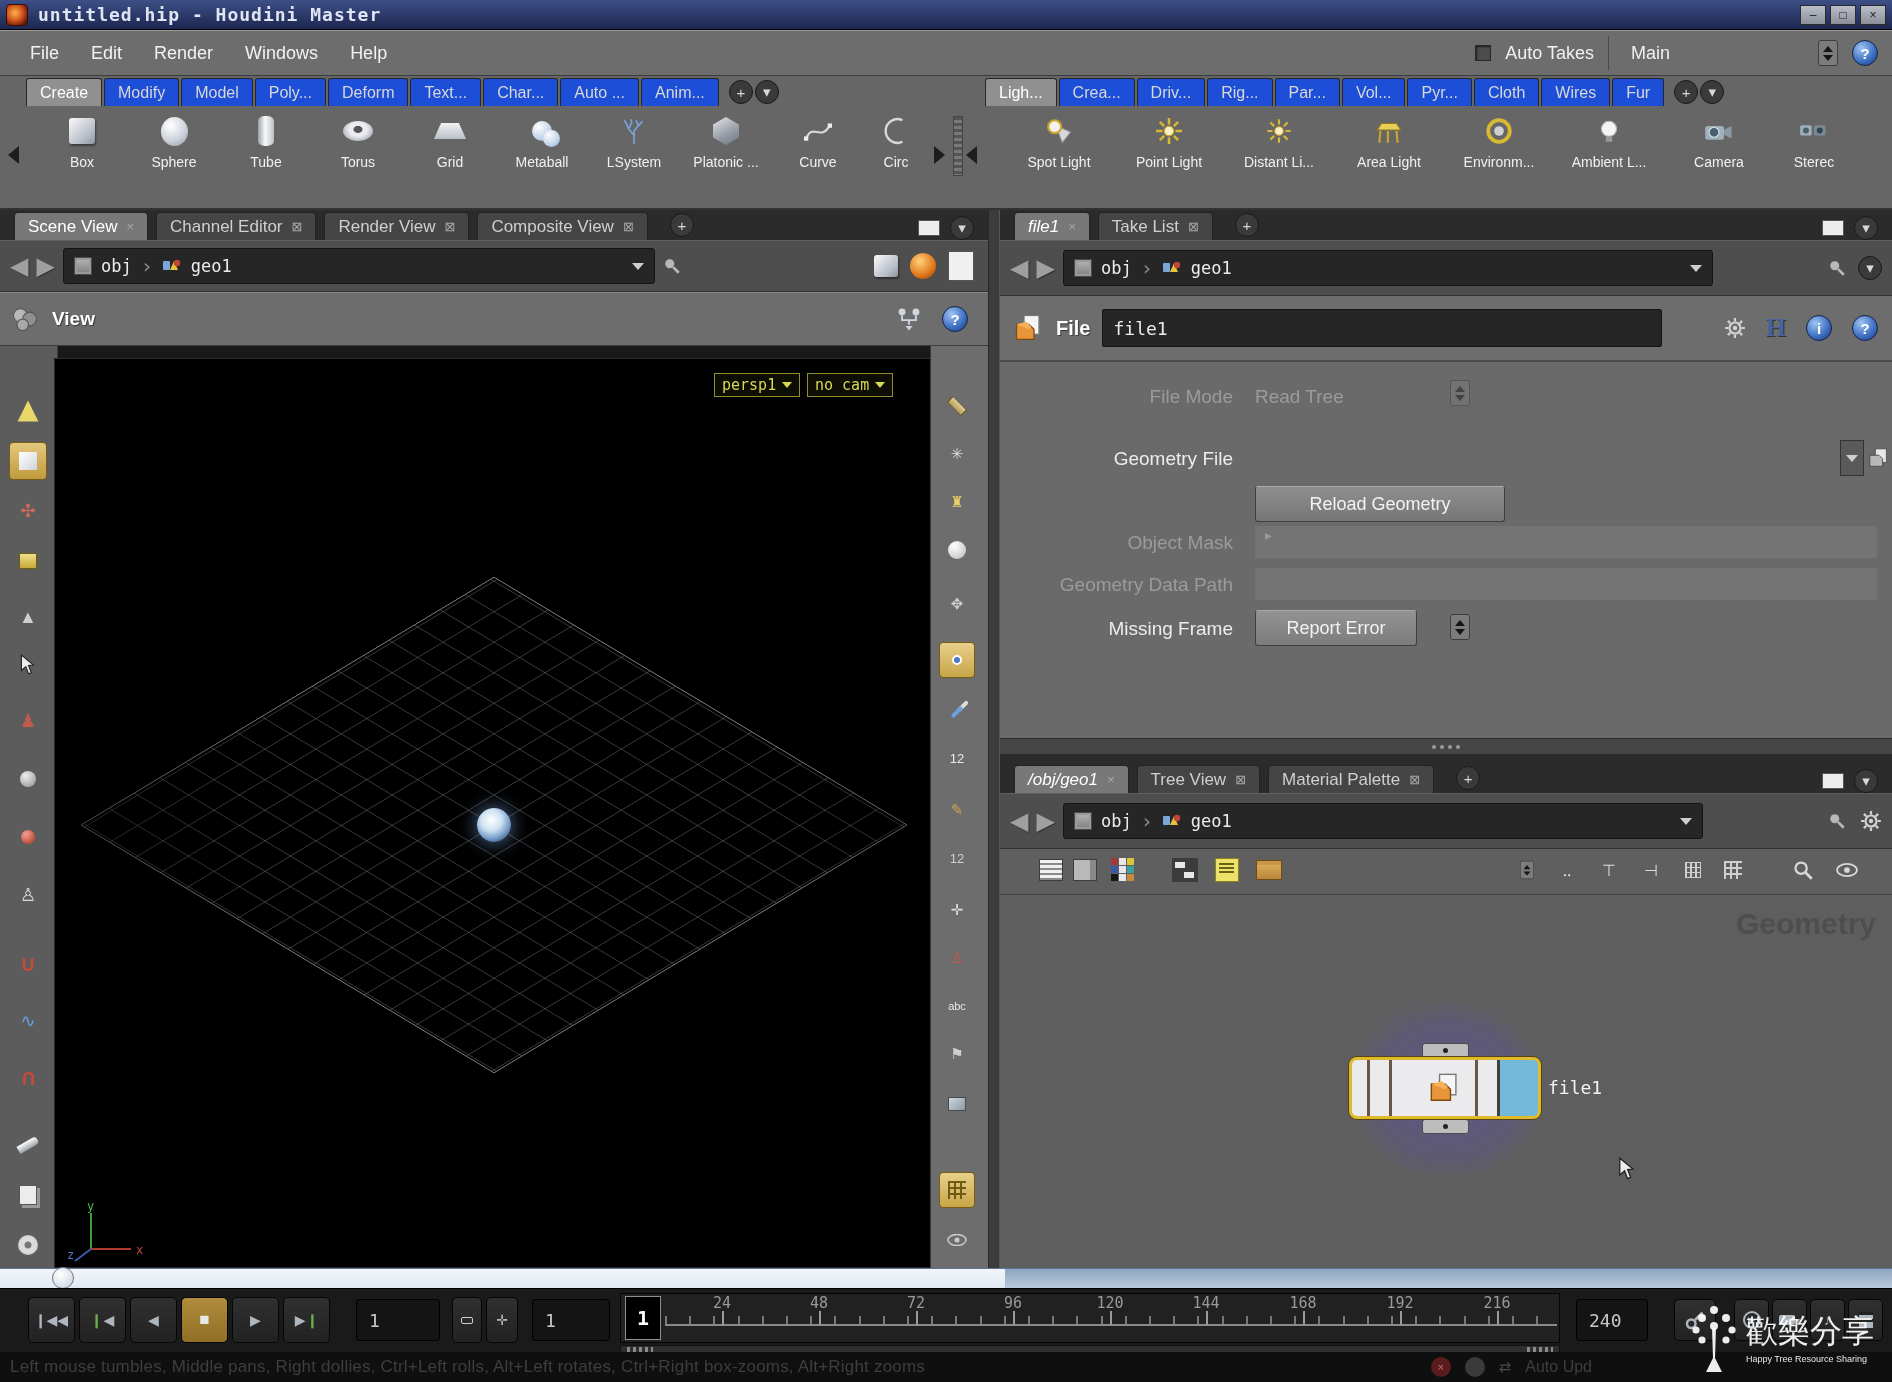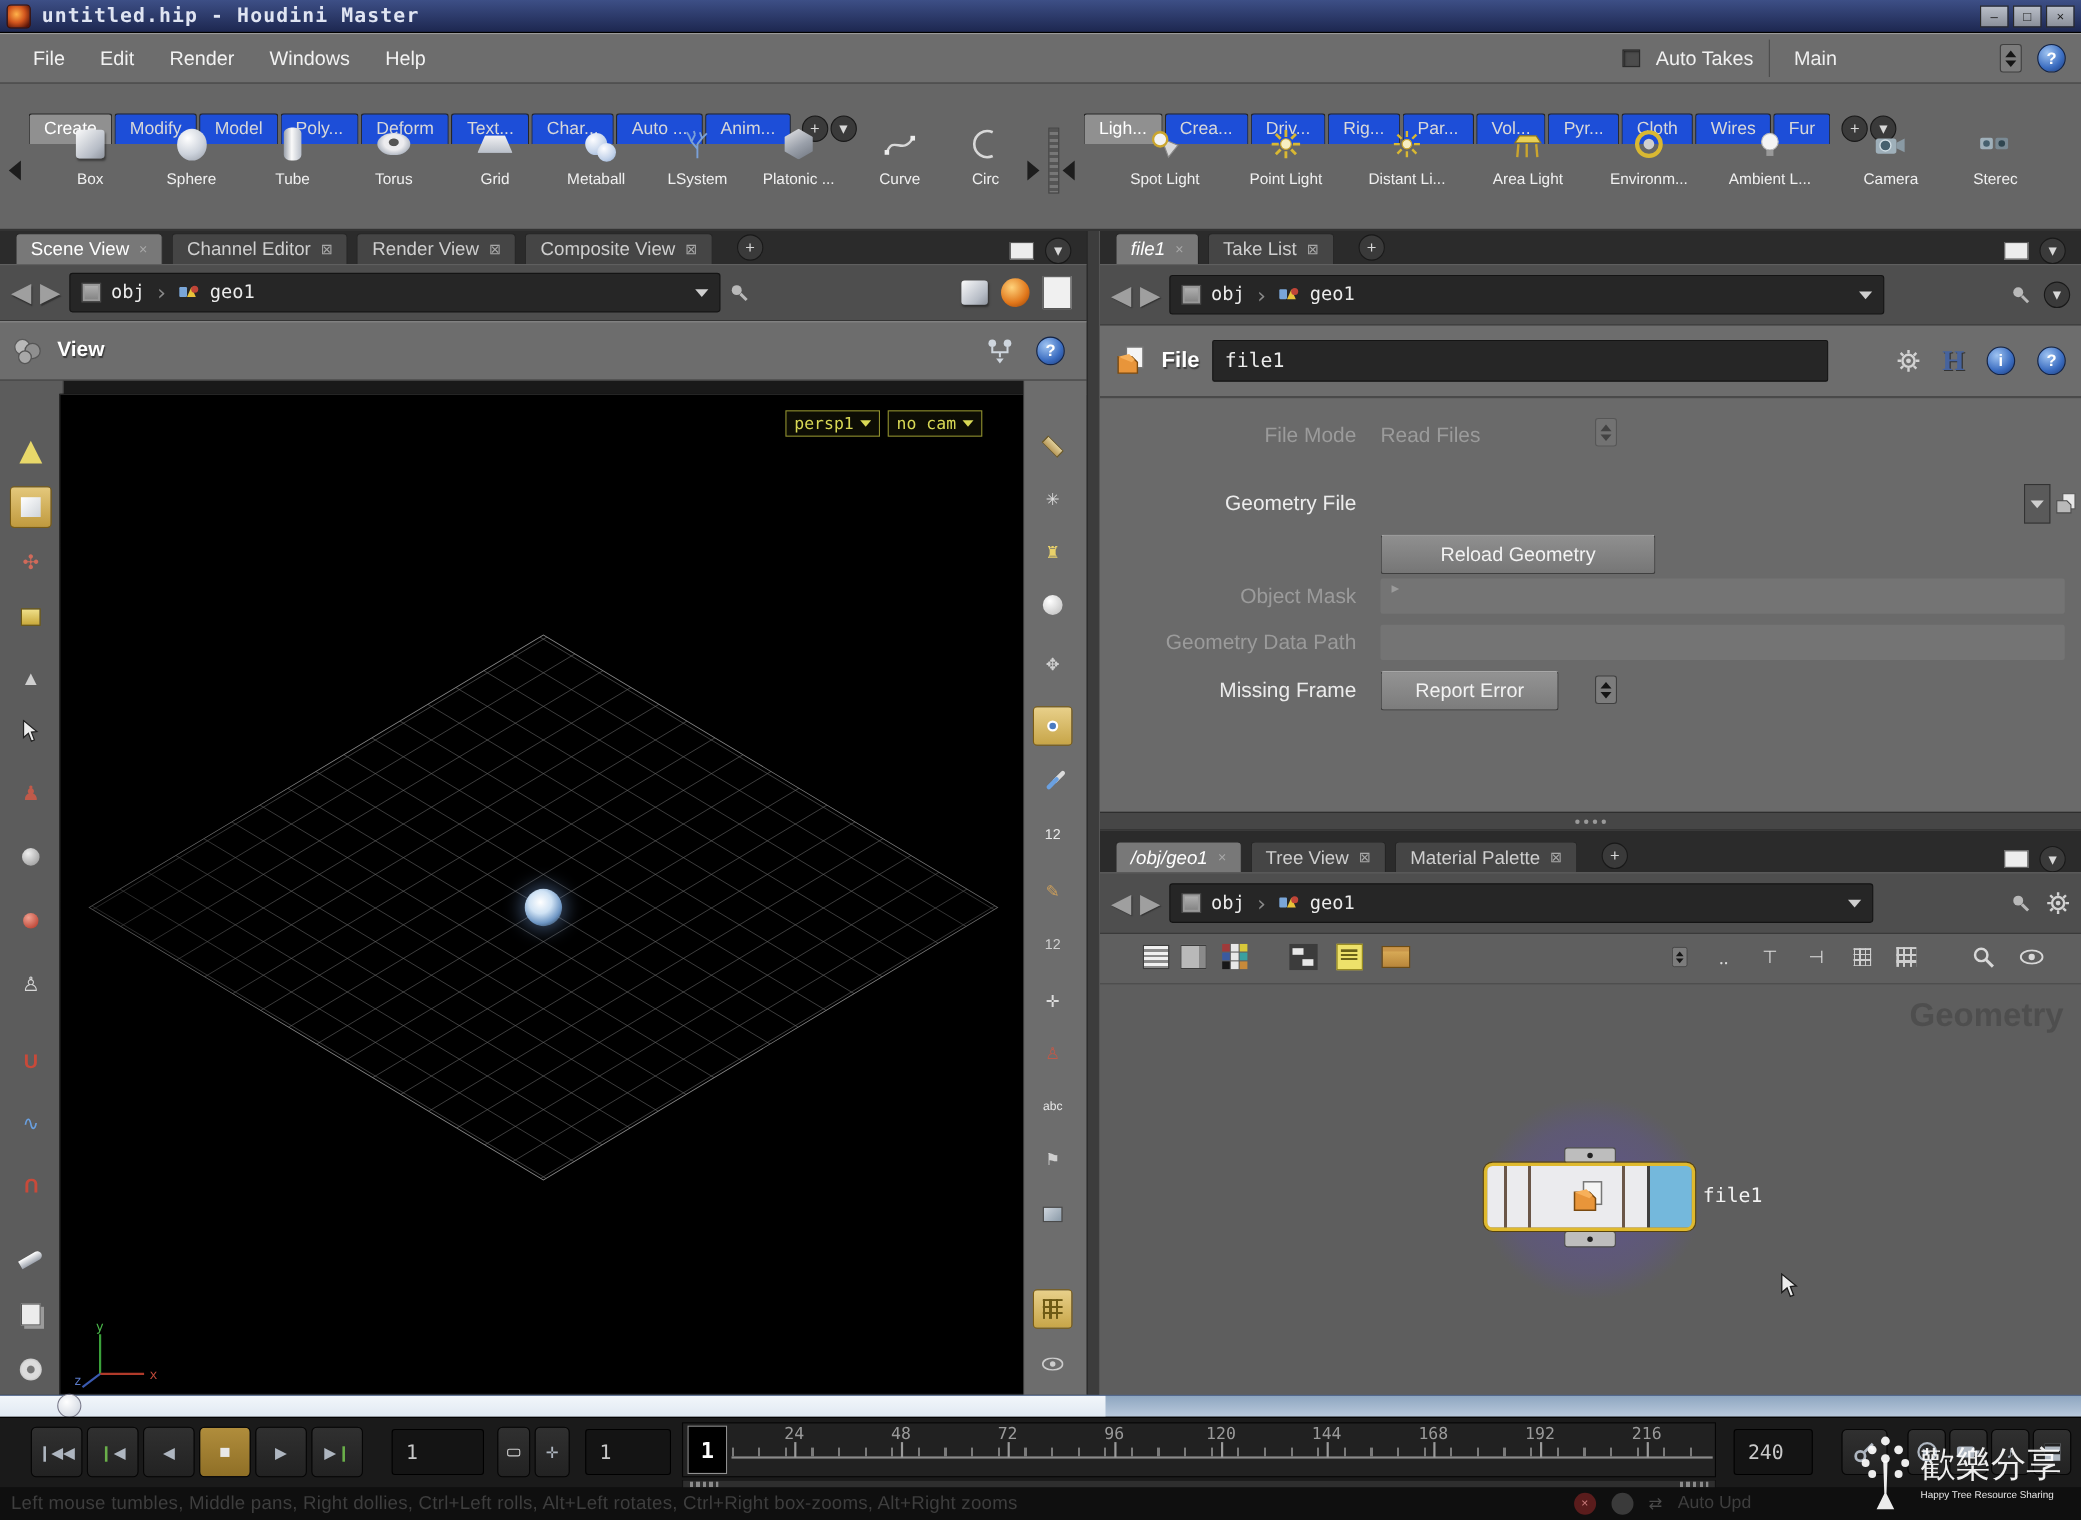--- a/index.html
+++ b/index.html
@@ -41,21 +41,21 @@
   .help-circ { width:26px; height:26px; border-radius:50%;
     background:radial-gradient(circle at 35% 30%, #9fc4f2, #3a6cc0 60%, #1d3a75);
     color:#fff; font:bold 15px "Liberation Sans",sans-serif; display:flex; align-items:center; justify-content:center;
     border:1px solid #122347; }
 
   
   .shelf { left:0; top:76px; width:1892px; height:134px; background:#666; border-bottom:2px solid #333; }
   .shelf-tabs { position:absolute; top:2px; display:flex; align-items:flex-end; gap:2px; }
   .stab { height:28px; padding:0 13px; background:#1d4ed8; border:1px solid #262626; border-bottom:none;
     border-radius:3px 3px 0 0; color:#d8d8d8; font-size:16px; display:flex; align-items:center; }
-  .stab.active { background:#909090; color:#fff;margin-top:25px; }
+  .stab.active { background:#909090; color:#fff; }
   .circ-btn { width:24px; height:24px; border-radius:50%; background:#3a3a3a; border:1px solid #191919;
     color:#d8d8d8; display:flex; align-items:center; justify-content:center; font-size:15px; }
   .tools-row { position:absolute; top:32px; height:98px; display:flex; }
   .tool { width:92px; display:flex; flex-direction:column; align-items:center; justify-content:flex-start; padding-top:6px; }
   .tool-r { width:110px; }
   .ticon { width:34px; height:34px; display:flex; align-items:center; justify-content:center; }
   .tlabel { margin-top:6px; font-size:14px; color:#f0f0f0; white-space:nowrap; }
   .scroll-arrow { width:0; height:0; border-top:9px solid transparent; border-bottom:9px solid transparent; }
   .sa-l { border-right:11px solid #1d1d1d; }
   .sa-r { border-left:11px solid #1d1d1d; }
@@ -693,21 +693,21 @@
             </g>
             <circle cx="10" cy="10" r="2" fill="#d2d2d2"></circle>
           </svg>
         <span style="font:bold 26px 'Liberation Serif',serif;color:#46639e;text-shadow:1px 1px 0 #333">H</span>
         <div class="help-circ">i</div>
         <div class="help-circ">?</div>
       </div>
     </div>
 
     <div class="param-label ghost" style="left:0;top:176px">File Mode</div>
-    <div class="param-label ghost" style="left:255px;top:176px;text-align:left;width:220px">Read Files</div>
+    <div class="param-label ghost" style="left:255px;top:176px;text-align:left;width:220px">Read Tree</div>
     <div class="stepper ghost" style="position:absolute;left:450px;top:170px">
         <i class="u"></i>
         <i class="d"></i>
       </div>
 
     <div class="param-label" style="left:0;top:238px">Geometry File</div>
     <div style="position:absolute;left:840px;top:230px;width:24px;height:36px;background:#5a5a5a;border:1px solid #333;display:flex;align-items:center;justify-content:center">
         <div class="dd-arrow" style="margin:0"></div>
       </div>
     <svg width="22" height="24" viewBox="0 0 24 22" style="position:absolute;left:868px;top:236px">

